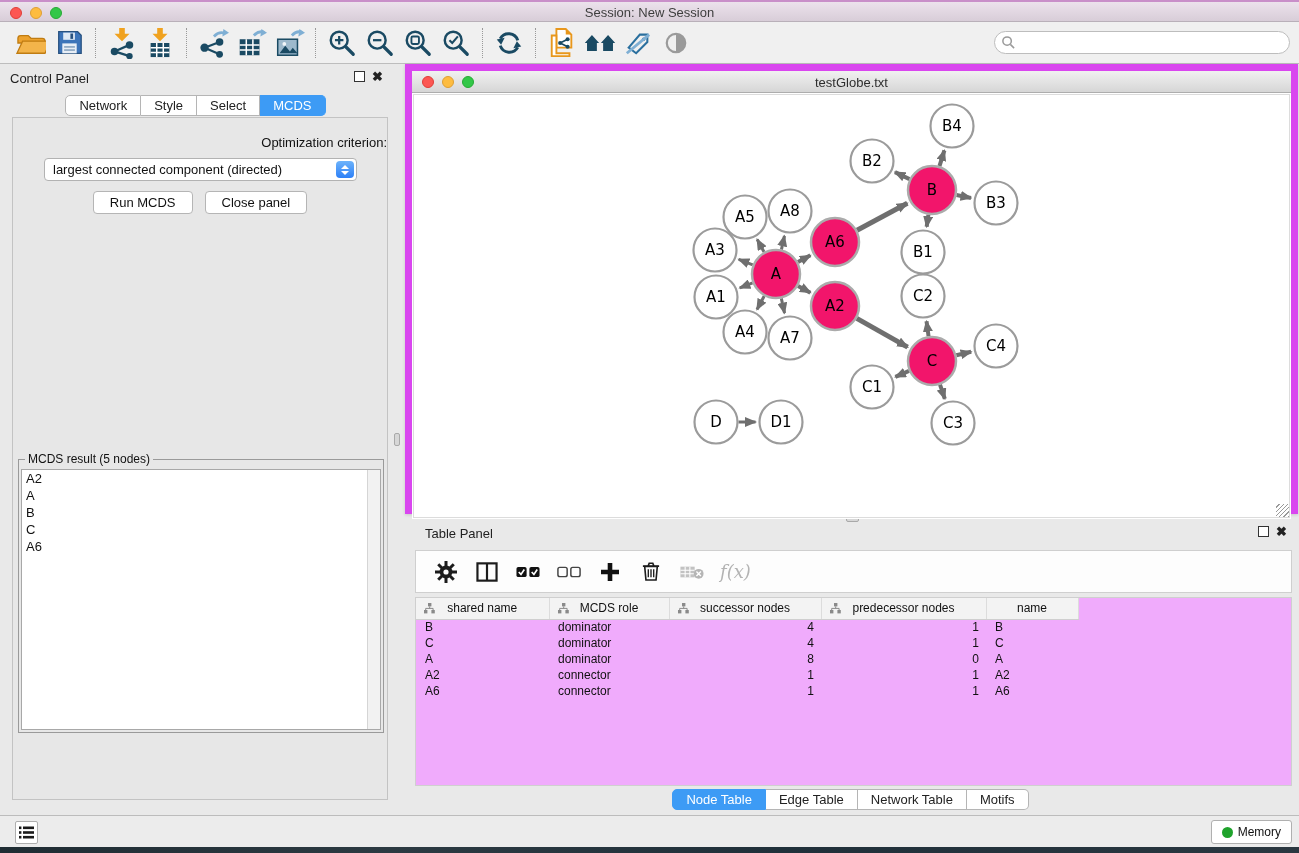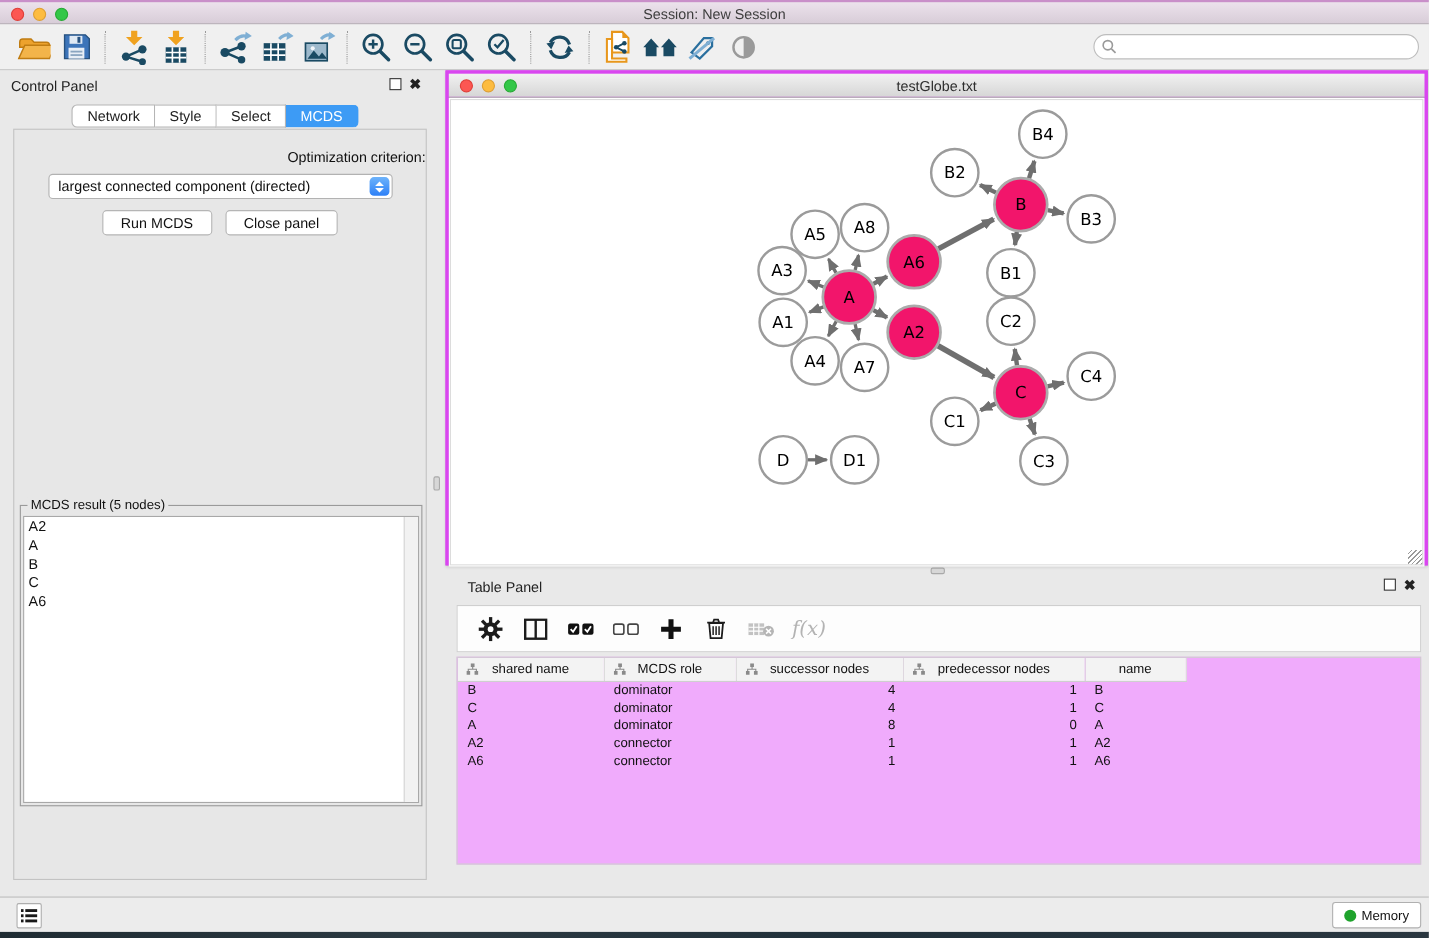--- a/index.html
+++ b/index.html
@@ -73,21 +73,21 @@
   .result-list { position:absolute; left:2px; top:9px; right:2px; bottom:2px;
     background:#fff; border:1px solid #a8a8a8; overflow:hidden; }
   .result-item { font-size:13px; color:#111; padding:1px 4px; line-height:15px; }
   .result-scroll { position:absolute; right:0; top:0; bottom:0; width:13px;
     background:#f2f2f2; border-left:1px solid #d5d5d5; }
 
   
   .rarea { position:absolute; left:402px; top:0; right:0; bottom:0; }
 
   .netwin { position:absolute; left:3px; top:0; width:893px; height:450px;
-    background:#d946ef; border:3px solid #d946ef; box-shadow:0 1px 3px rgba(0,0,0,.15); }
+    background:#0ea5e9; border:7px solid #d946ef; box-shadow:0 1px 3px rgba(0,0,0,.15); }
   .nw-titlebar { position:relative; height:22px;
     background:linear-gradient(#f1f1f1,#d6d6d6); border-bottom:1px solid #adadad; }
   .nw-title { position:absolute; left:0; right:0; top:4px; text-align:center;
     font-size:13px; color:#2e2e2e; }
   .nw-canvas { position:relative; width:100%; height:426px; background:#fff;
     outline:1px solid #dcdcdc; outline-offset:-2px; }
   .nw-canvas svg { position:absolute; left:0; top:0; }
   .resize-grip { position:absolute; right:2px; bottom:2px; width:13px; height:13px;
     background:repeating-linear-gradient(135deg, transparent 0 2px, #9a9a9a 2px 3px); }
 
@@ -610,20 +610,26 @@
                 <td>A6</td>
                 <td>connector</td>
                 <td class="num">1</td>
                 <td class="num">1</td>
                 <td>A6</td>
               </tr>
             </tbody>
         </table>
       </div>
 
+      <div class="tp-tabs seg" id="tp-tabs">
+          <button class="tab sel">Node Table</button>
+          <button class="tab">Edge Table</button>
+          <button class="tab">Network Table</button>
+          <button class="tab">Motifs</button>
+        </div>
     </div>
   </div>
 </div>
 
 <div class="statusbar">
   <button class="sb-left-btn">
     <svg width="15" height="13" viewBox="0 0 15 13">
       <rect x="0" y="0.5" width="2.4" height="2.6" fill="#1a1a1a"></rect>
         <rect x="4" y="0.5" width="11" height="2.6" fill="#1a1a1a"></rect>
       <rect x="0" y="5.2" width="2.4" height="2.6" fill="#1a1a1a"></rect>

